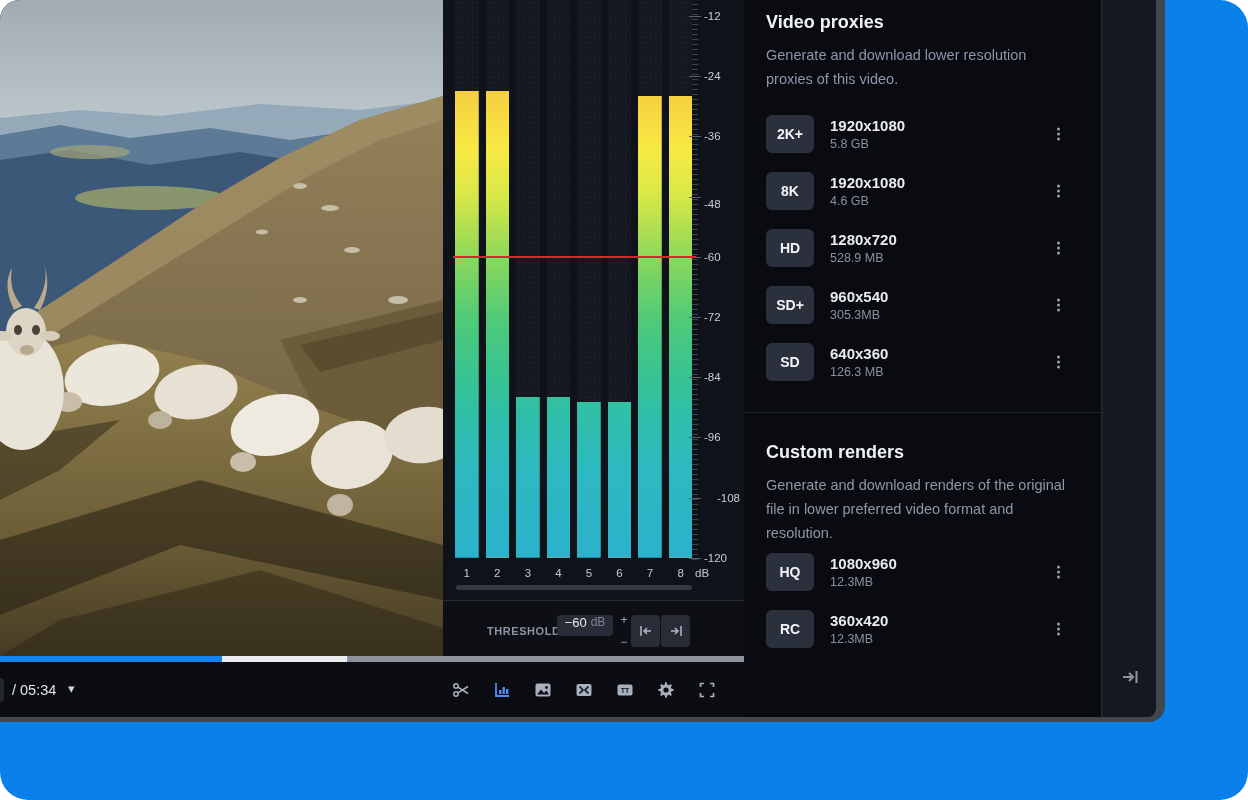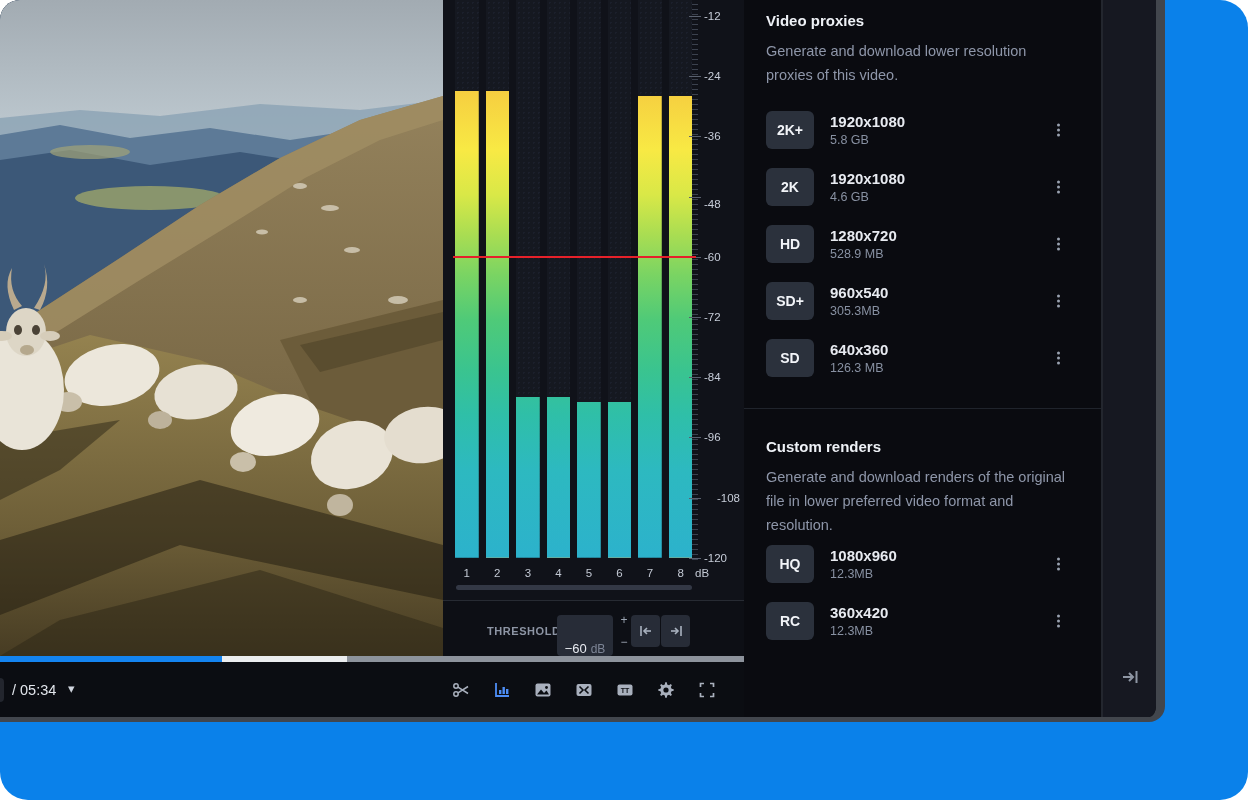--- a/index.html
+++ b/index.html
@@ -29,22 +29,22 @@
   .tick-strip { position:absolute; left:249px; top:4px; width:6px; height:556px;
     background:repeating-linear-gradient(180deg,#3b414e 0 1px,transparent 1px 5px); }
   .major-tick { position:absolute; left:246px; width:12px; height:1px; background:#59606e; }
   .tick-label { position:absolute; left:261px; width:36px; font-size:11.5px; color:#c7cdd9; transform:translateY(-6px); }
   .chan-num { position:absolute; top:567px; width:24px; text-align:center; font-size:11.5px; color:#c3c9d4; }
   .db-label { position:absolute; top:567px; left:252px; font-size:11.5px; color:#c3c9d4; }
   .meter-scrollbar { position:absolute; left:13px; top:585px; width:236px; height:5px; border-radius:3px; background:#333845; }
 
   .threshold-bar { position:absolute; left:0; top:600px; width:301px; height:62px; background:#0d0f15; border-top:1px solid #272b33; }
   .threshold-label { position:absolute; left:44px; top:24px; font-size:11px; font-weight:bold; letter-spacing:.05em; color:#8d95a4; }
-  .th-input { position:absolute; left:114px; top:14px; width:56px; height:41px; background:#272c37; border-radius:4px;
-    display:flex; align-items:flex-end; justify-content:center; gap:4px; }
+  .th-input { position:absolute; left:114px; top:14px; width:56px; height:21px; background:#272c37; border-radius:4px;
+    display:flex; align-items:flex-start; justify-content:center; gap:4px; }
   .th-input .val { color:#e8ebf1; font-size:13px; }
   .th-input .unit { color:#7d8596; font-size:12px; }
   .th-step { position:absolute; left:174px; top:12px; width:14px; height:36px; display:flex; flex-direction:column; justify-content:space-between; }
   .th-step button { background:none; border:none; color:#9aa3b1; font-size:12px; line-height:12px; height:14px; cursor:pointer; padding:0; }
   .th-btn { position:absolute; top:14px; width:29px; height:32px; background:#272c37; border:none; border-radius:4px;
     display:flex; align-items:center; justify-content:center; cursor:pointer; }
   .th-btn svg { stroke:#aab3c0; }
 
   
   .progress-bar { position:absolute; left:0; top:656px; width:744px; height:6px; background:#8d939c; display:flex; }
@@ -52,21 +52,21 @@
   .seg-loaded { height:100%; background:#ebedef; }
   .control-bar { position:absolute; left:0; top:662px; width:744px; height:56px; background:#0b0d12; }
   .time-fragment { position:absolute; left:0; top:16px; width:4px; height:24px; background:#23262e; border-radius:0 4px 4px 0; }
   .time-label { position:absolute; left:12px; top:20px; font-size:14.5px; color:#e2e6ec; }
   .time-caret { position:absolute; left:68px; top:19px; font-size:13px; color:#d0d5de; cursor:pointer; }
   .toolbar { position:absolute; right:28px; top:0; height:56px; display:flex; align-items:center; gap:23px; }
   .tool-btn { width:18px; height:18px; background:none; border:none; padding:0; cursor:pointer; display:flex; align-items:center; justify-content:center; }
 
   
   .right-panel { position:absolute; left:744px; top:0; width:357px; height:722px; background:#0a0b10; padding:12px 22px 0 22px; }
-  .section-title { font-size:15px; font-weight:600; color:#eef1f6; }
+  .section-title { font-size:18px; font-weight:600; color:#eef1f6; }
   .section-desc { margin-top:10px; font-size:14.5px; line-height:24px; color:#8e96a9; }
   .rows { margin-top:24px; display:flex; flex-direction:column; gap:19px; }
   .p-row { display:flex; align-items:center; position:relative; cursor:pointer; }
   .badge { width:48px; height:38px; background:#2b313c; border-radius:6px; color:#f2f4f8;
     font-size:14px; font-weight:bold; display:flex; align-items:center; justify-content:center; flex:0 0 48px; }
   .row-meta { margin-left:16px; }
   .row-res { font-size:15px; font-weight:600; color:#e8ebf1; }
   .row-size { margin-top:3px; font-size:12.5px; color:#8891a2; }
   .kebab { position:absolute; right:16px; top:50%; transform:translateY(-50%); width:10px; display:flex; flex-direction:column; align-items:center; gap:2px; cursor:pointer; }
   .kebab i { width:3px; height:3px; border-radius:50%; background:#9aa2b0; }
@@ -319,21 +319,21 @@
               <div class="row-res">1920x1080</div>
               <div class="row-size">5.8 GB</div>
             </div>
             <div class="kebab">
               <i></i>
               <i></i>
               <i></i>
             </div>
           </div>
           <div class="p-row">
-            <div class="badge">2K</div>
+            <div class="badge">8K</div>
             <div class="row-meta">
               <div class="row-res">1920x1080</div>
               <div class="row-size">4.6 GB</div>
             </div>
             <div class="kebab">
               <i></i>
               <i></i>
               <i></i>
             </div>
           </div>

